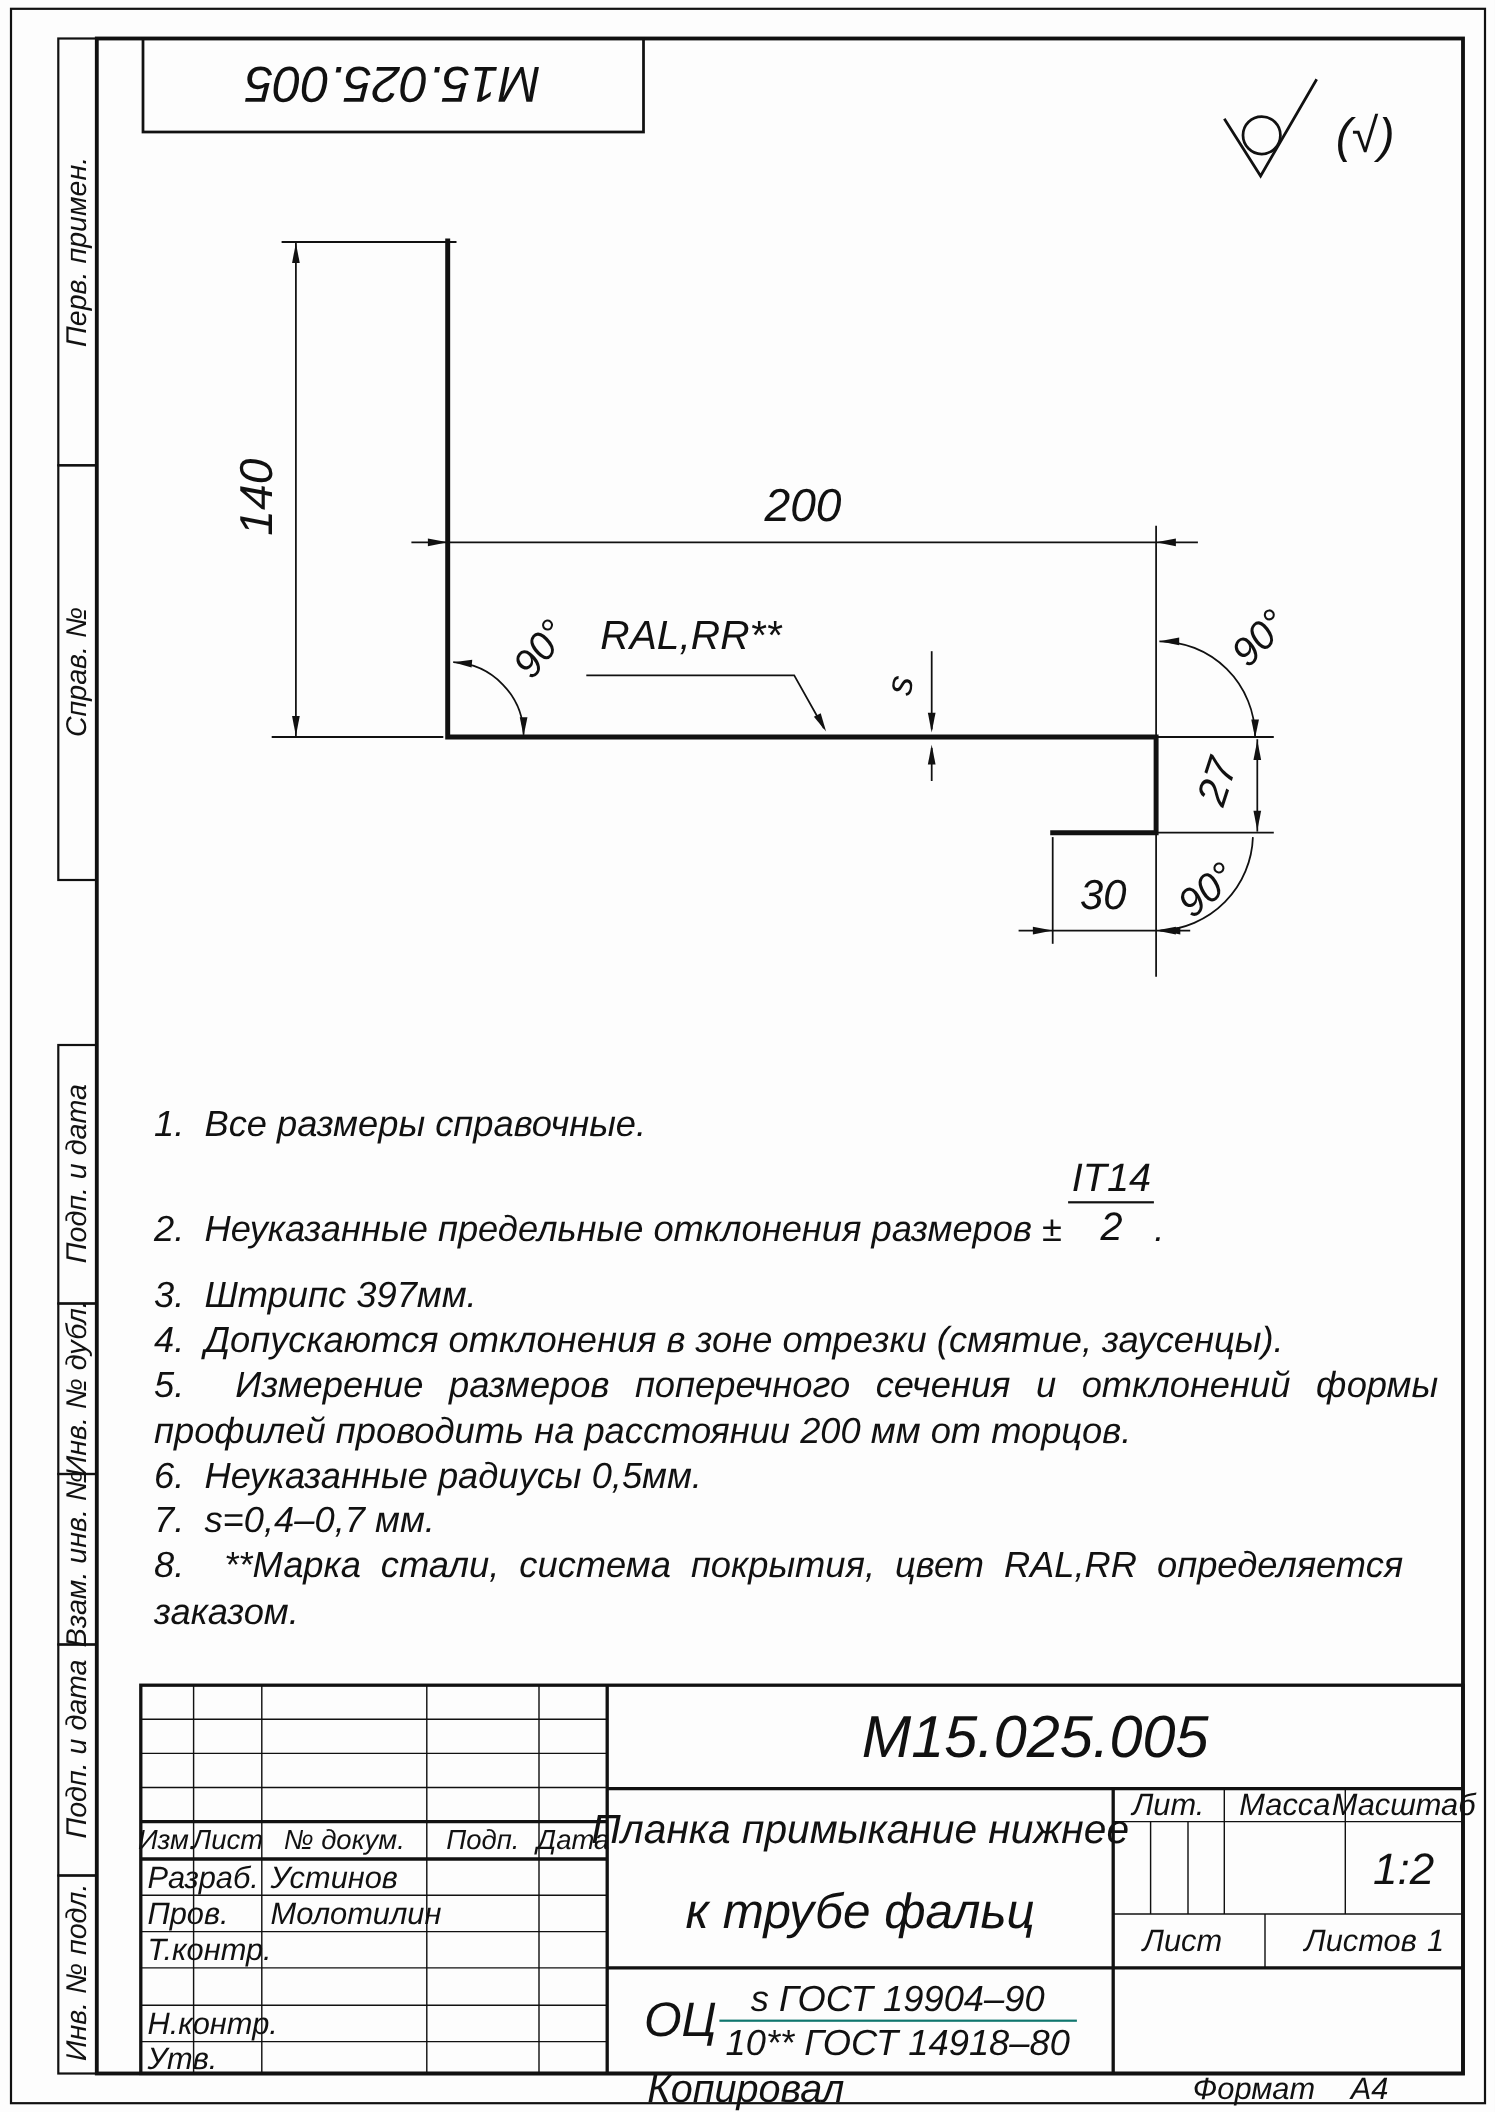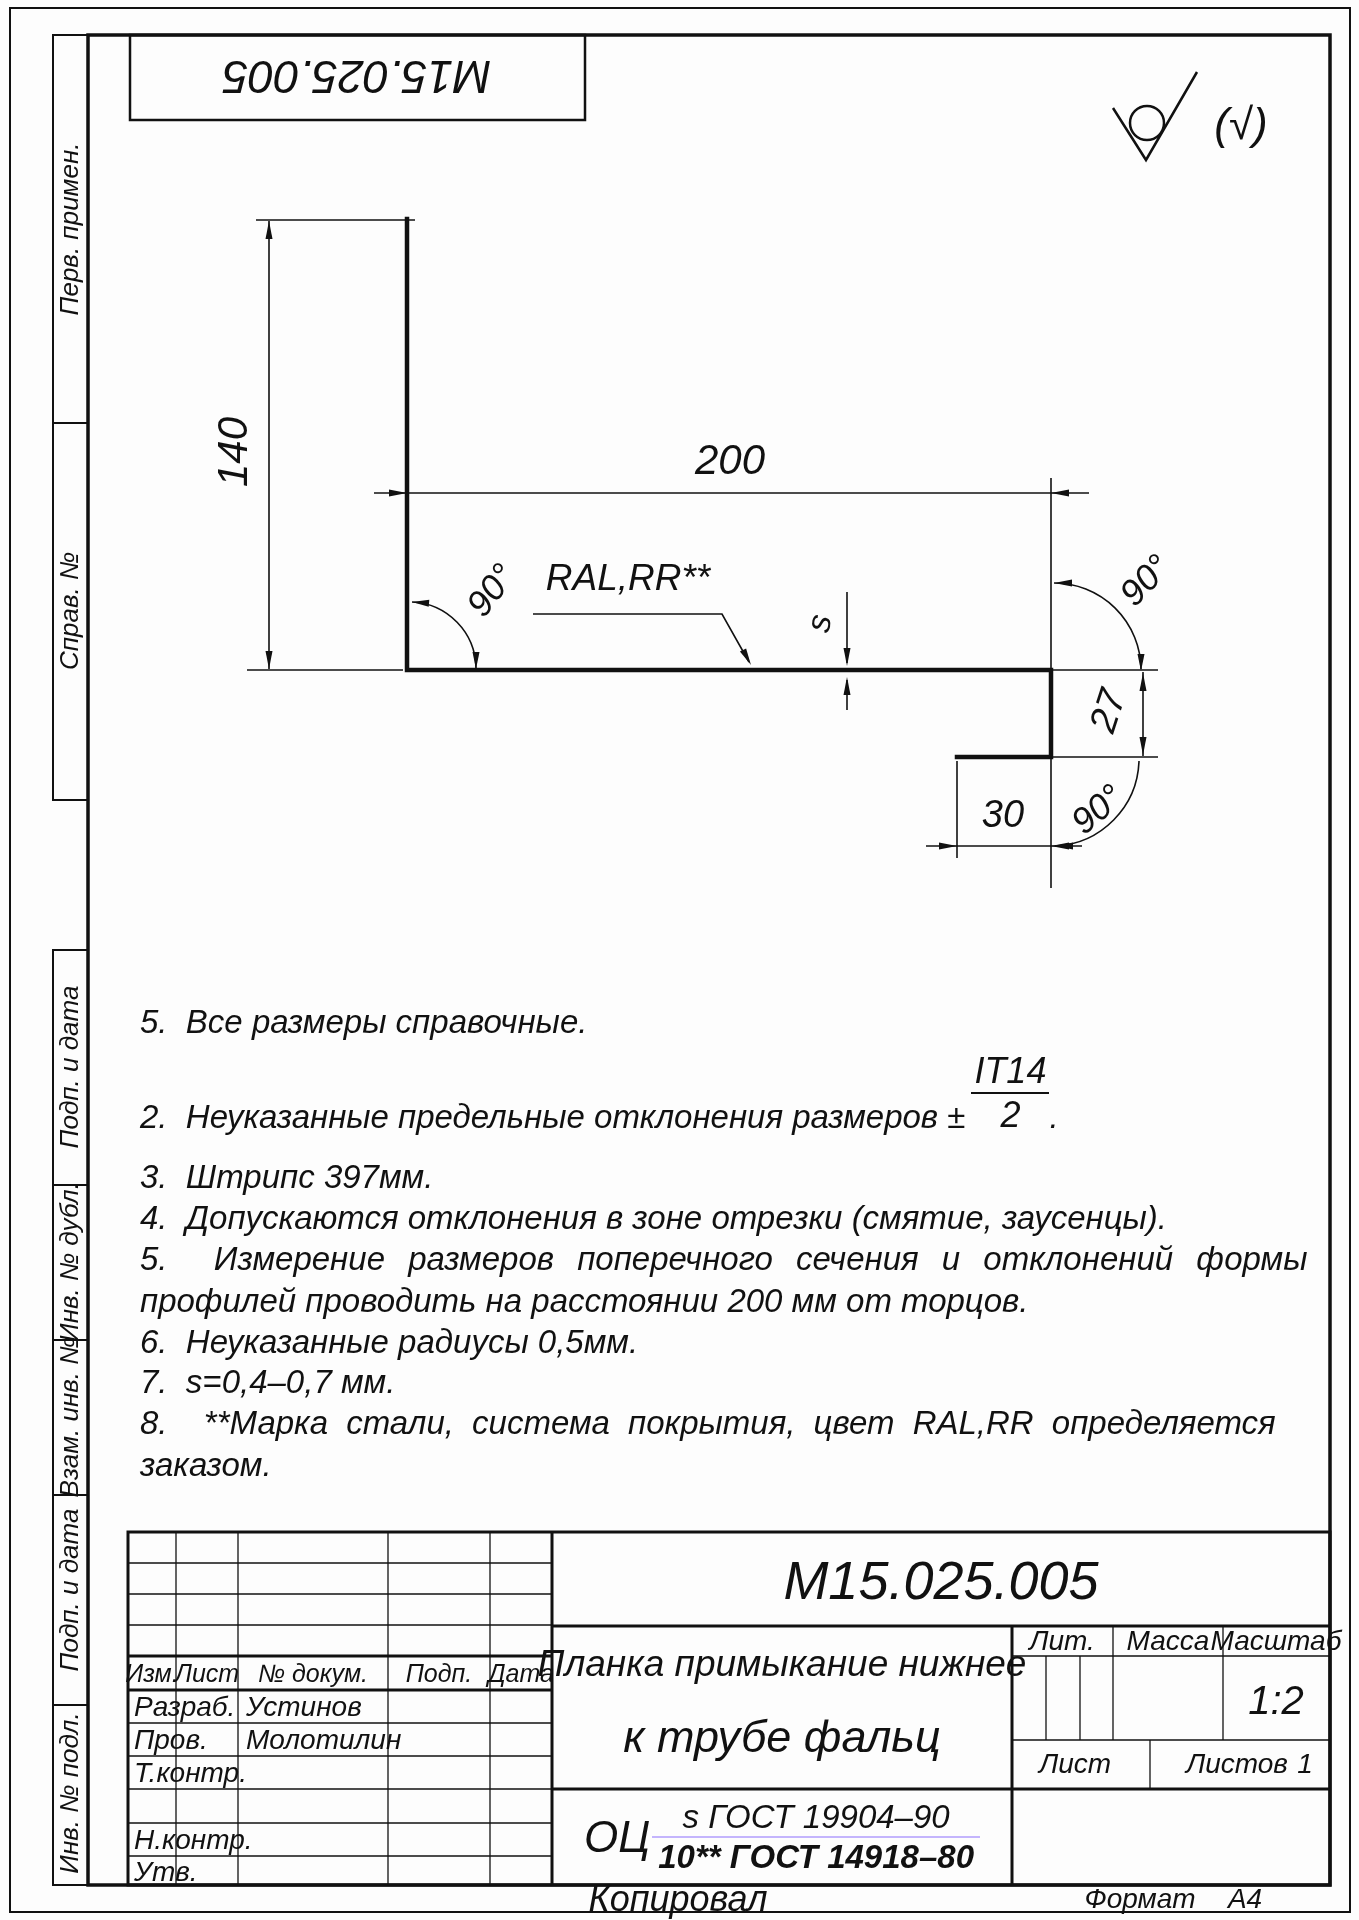--- a/index.html
+++ b/index.html
@@ -8,21 +8,21 @@
   svg{position:absolute;left:0;top:0;}
   .t{position:absolute;white-space:pre;font-style:italic;color:#111;line-height:1.05;}
   .c{transform:translate(-50%,-50%);}
   .r90{transform:translate(-50%,-50%) rotate(-90deg);}
   .r180{transform:translate(-50%,-50%) rotate(180deg);}
   .note{font-size:33px;}
   .js5{word-spacing:14px;}
   .js8{word-spacing:9px;}
   .fr{display:inline-flex;flex-direction:column;align-items:center;font-style:italic;}
   .fr .num{border-bottom:2px solid #111;padding:0 3px;}
-  .fr2 .den{border-top:2px solid #c4b5fd;padding:0 6px;font-weight:bold;}
+  .fr2 .den{border-top:2px solid #0f766e;padding:0 6px;}
   .fr2 .num{border:none;padding:0 4px;}
   .n2row{position:absolute;display:flex;align-items:flex-end;font-style:italic;}
   .mat{position:absolute;display:flex;align-items:center;justify-content:center;font-style:italic;}
 </style>
 </head>
 <body>
 
 <div id="page">
 
   <svg width="1359" height="1920" viewBox="0 0 1359 1920">
@@ -127,21 +127,21 @@
   <div class="t r90" style="left:233px;top:452px;font-size:42px;">140</div>
   <div class="t c" style="left:730px;top:460px;font-size:42px;">200</div>
   <div class="t c" style="left:628px;top:578px;font-size:37px;">RAL,RR**</div>
   <div class="t c" style="left:491px;top:590px;font-size:36px;transform:translate(-50%,-50%) rotate(-52deg);">90°</div>
   <div class="t c" style="left:819px;top:623px;font-size:34px;transform:translate(-50%,-50%) rotate(-78deg);">s</div>
   <div class="t c" style="left:1145px;top:580px;font-size:36px;transform:translate(-50%,-50%) rotate(-46deg);">90°</div>
   <div class="t c" style="left:1108px;top:711px;font-size:38px;transform:translate(-50%,-50%) rotate(-72deg);">27</div>
   <div class="t c" style="left:1097px;top:809px;font-size:36px;transform:translate(-50%,-50%) rotate(-40deg);">90°</div>
   <div class="t c" style="left:1003px;top:815px;font-size:38px;">30</div>
 
-  <div class="t note" style="left:140px;top:1005px;">5.  Все размеры справочные.</div>
+  <div class="t note" style="left:140px;top:1005px;">1.  Все размеры справочные.</div>
   <div class="n2row" style="left:140px;top:1056px;height:80px;">
     <span class="note" style="white-space:pre;">2.  Неуказанные предельные отклонения размеров ±</span>
     <span class="fr" style="font-size:36px;margin-left:6px;">
       <span class="num">IT14</span>
       <span class="den">2</span>
     </span>
     <span class="note">.</span>
   </div>
   <div class="t note" style="left:140px;top:1160px;">3.  Штрипс 397мм.</div>
   <div class="t note" style="left:140px;top:1201px;">4.  Допускаются отклонения в зоне отрезки (смятие, заусенцы).</div>

